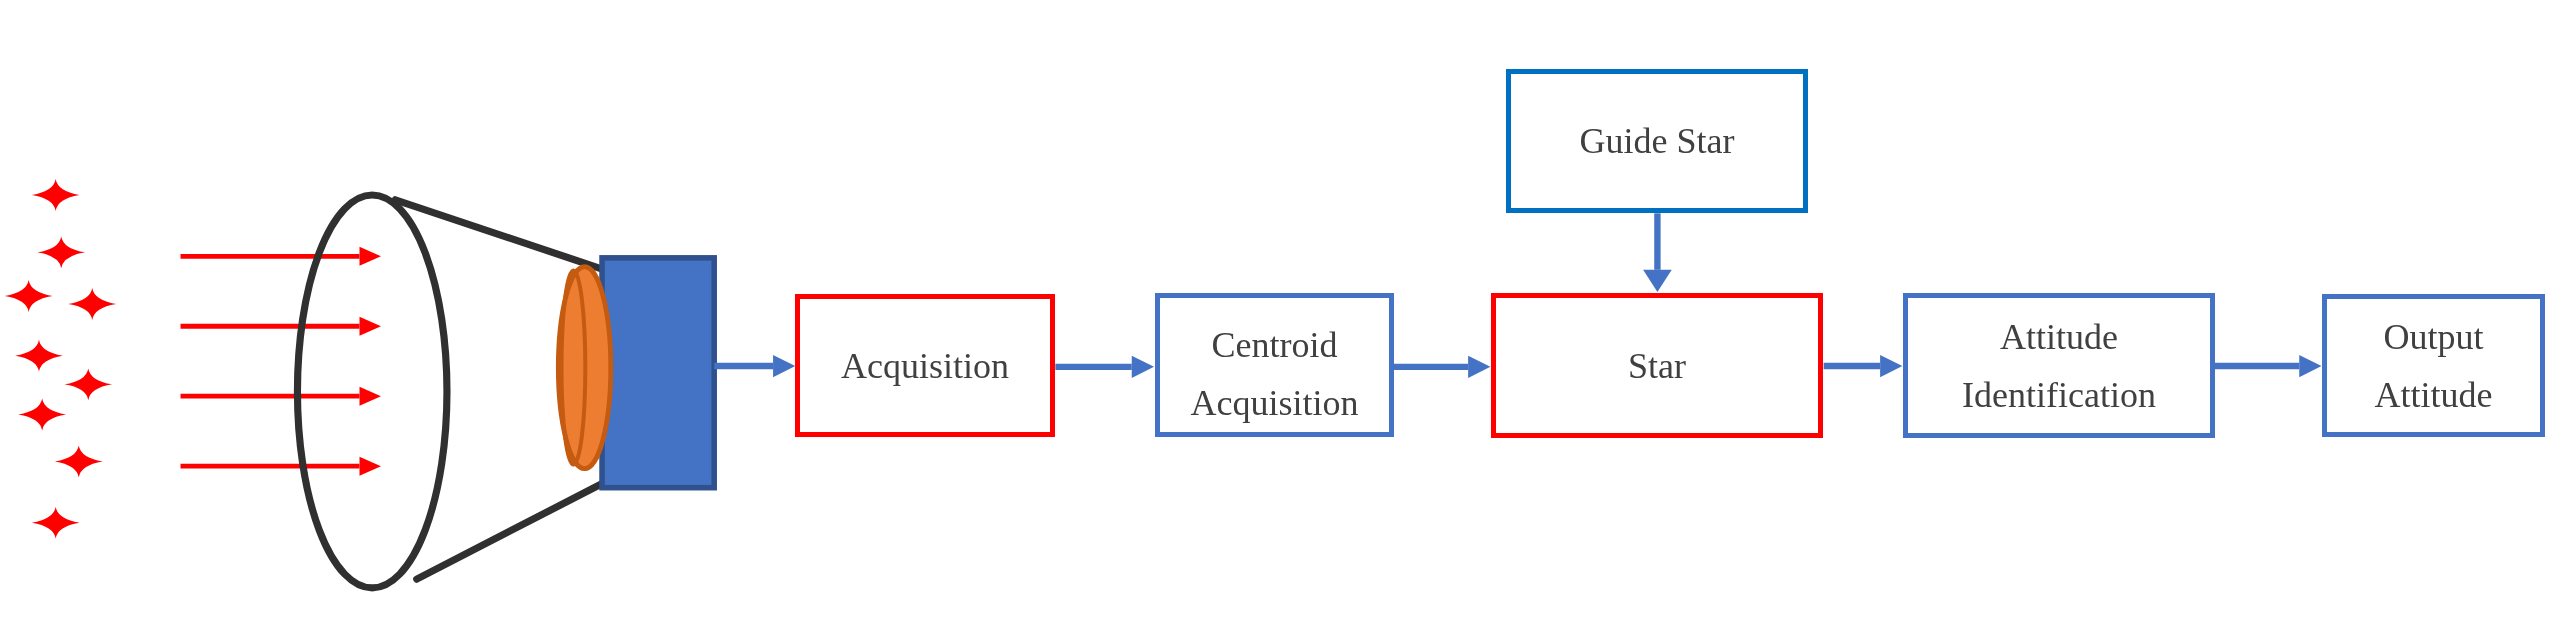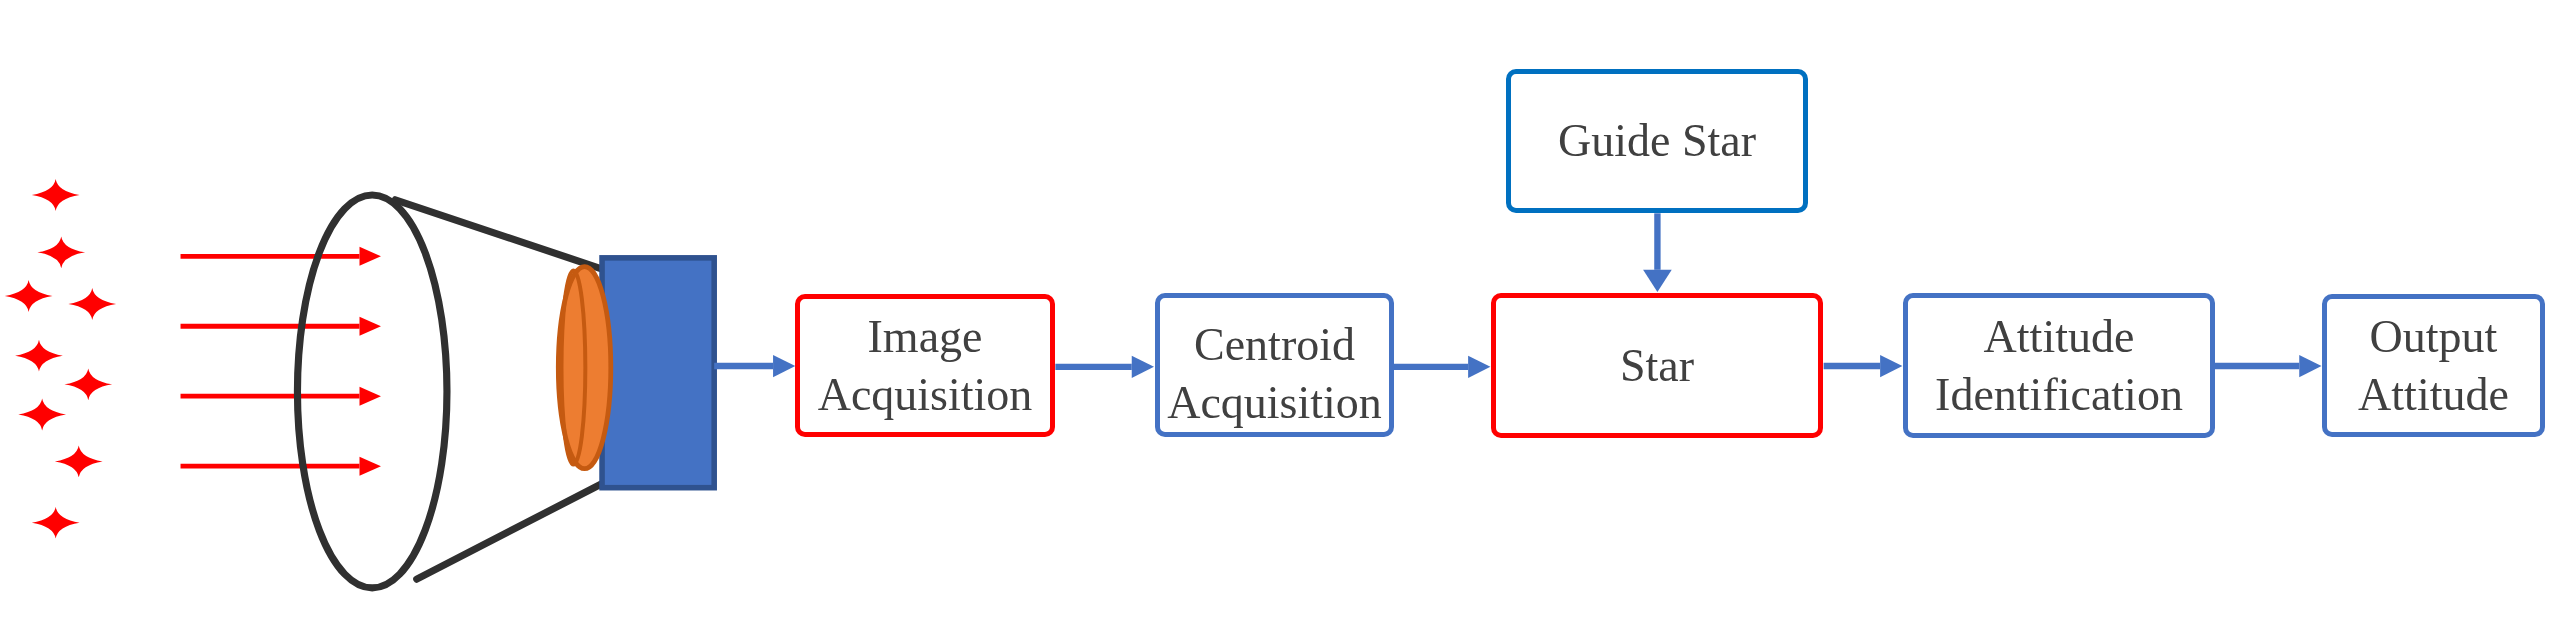--- a/index.html
+++ b/index.html
@@ -46,24 +46,23 @@
   .box{
     position:absolute;
     box-sizing:border-box;
     background:var(--background);
     display:flex;
     flex-direction:column;
     align-items:center;
     justify-content:center;
     text-align:center;
     color:var(--text);
-    font-size:46px;
+    font-size:36px;
     line-height:58px;
     white-space:nowrap;
-    border-radius:10px;
   }
   .box.red{border:5.6px solid var(--red-box-border);}
   .box.blue{border:5.6px solid var(--box-blue-border);}
   .box.catalog{border:5.6px solid var(--catalog-blue-border);}
   .box-image-acquisition{left:795px;top:294px;width:260px;height:143px;}
   .box-centroid-extraction{left:1155px;top:293px;width:239px;height:144px;justify-content:flex-end;}
   .box-guide-star-catalog{left:1506px;top:69px;width:302px;height:144px;}
   .box-star-identification{left:1491px;top:293px;width:332px;height:145px;gap:20px;}
   .box-attitude-determination{left:1903px;top:293px;width:312px;height:145px;}
   .box-output-attitude{left:2322px;top:294px;width:223px;height:143px;}
@@ -129,21 +128,20 @@
         <polygon class="arrow-head" points="2392,460 2364,446 2364,474"></polygon>
       </g>
       <g>
         <line class="arrow-line" x1="2785" y1="460" x2="2891" y2="460"></line>
         <polygon class="arrow-head" points="2919,460 2891,446 2891,474"></polygon>
       </g>
     </g>
   </svg>
 
   <div class="box red box-image-acquisition">
-    <span>Image</span>
     <span>Acquisition</span>
   </div>
 
   <div class="box blue box-centroid-extraction">
     <span>Centroid</span>
     <span>Acquisition</span>
   </div>
 
   <div class="box catalog box-guide-star-catalog">
     <span>Guide Star</span>

